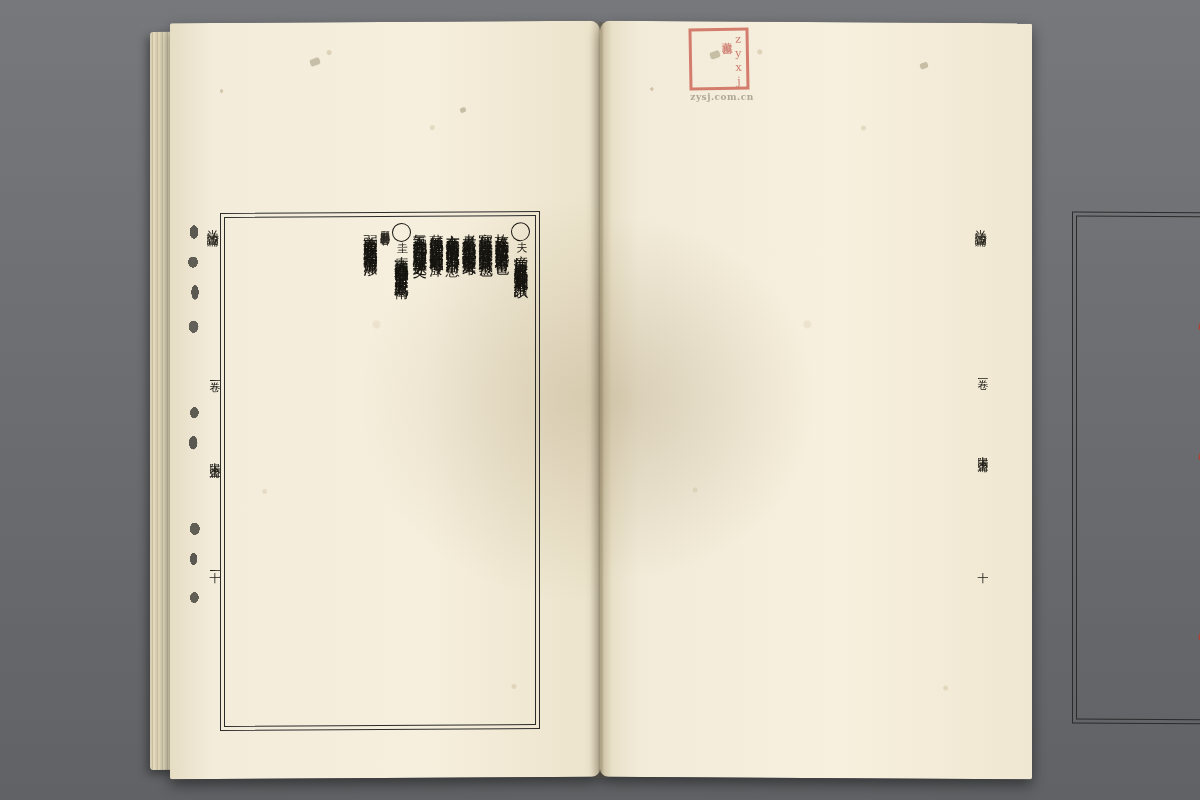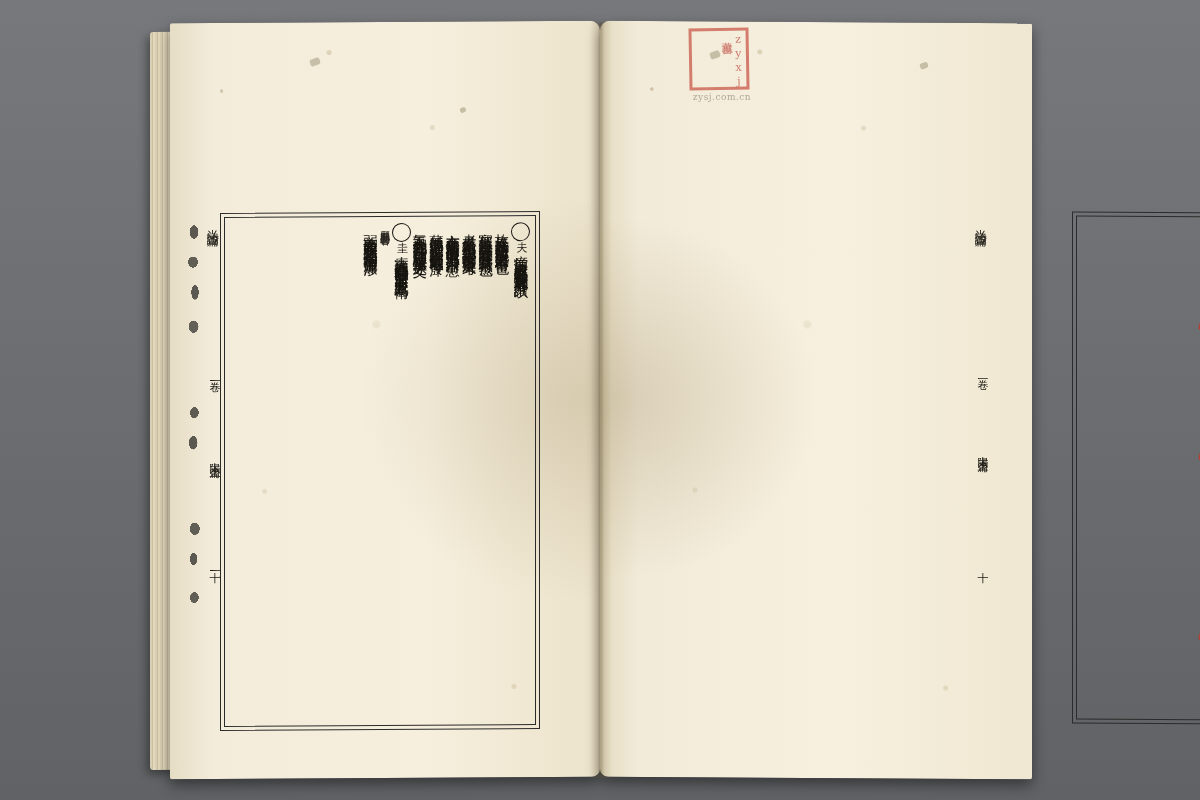--- a/index.html
+++ b/index.html
@@ -122,20 +122,21 @@
 
   .watermark {
     position: absolute;
     left: 506px;
     top: 70px;
     width: 92px;
     text-align: center;
     font-size: 9px;
     color: rgba(120,110,95,.55);
     letter-spacing: .5px;
+    font-weight: bold;
   }
 
   
   .frame {
     position: absolute;
     border: 1.6px solid #2b2b2b;
     box-sizing: border-box;
   }
   .frame::after {
     content: "";

